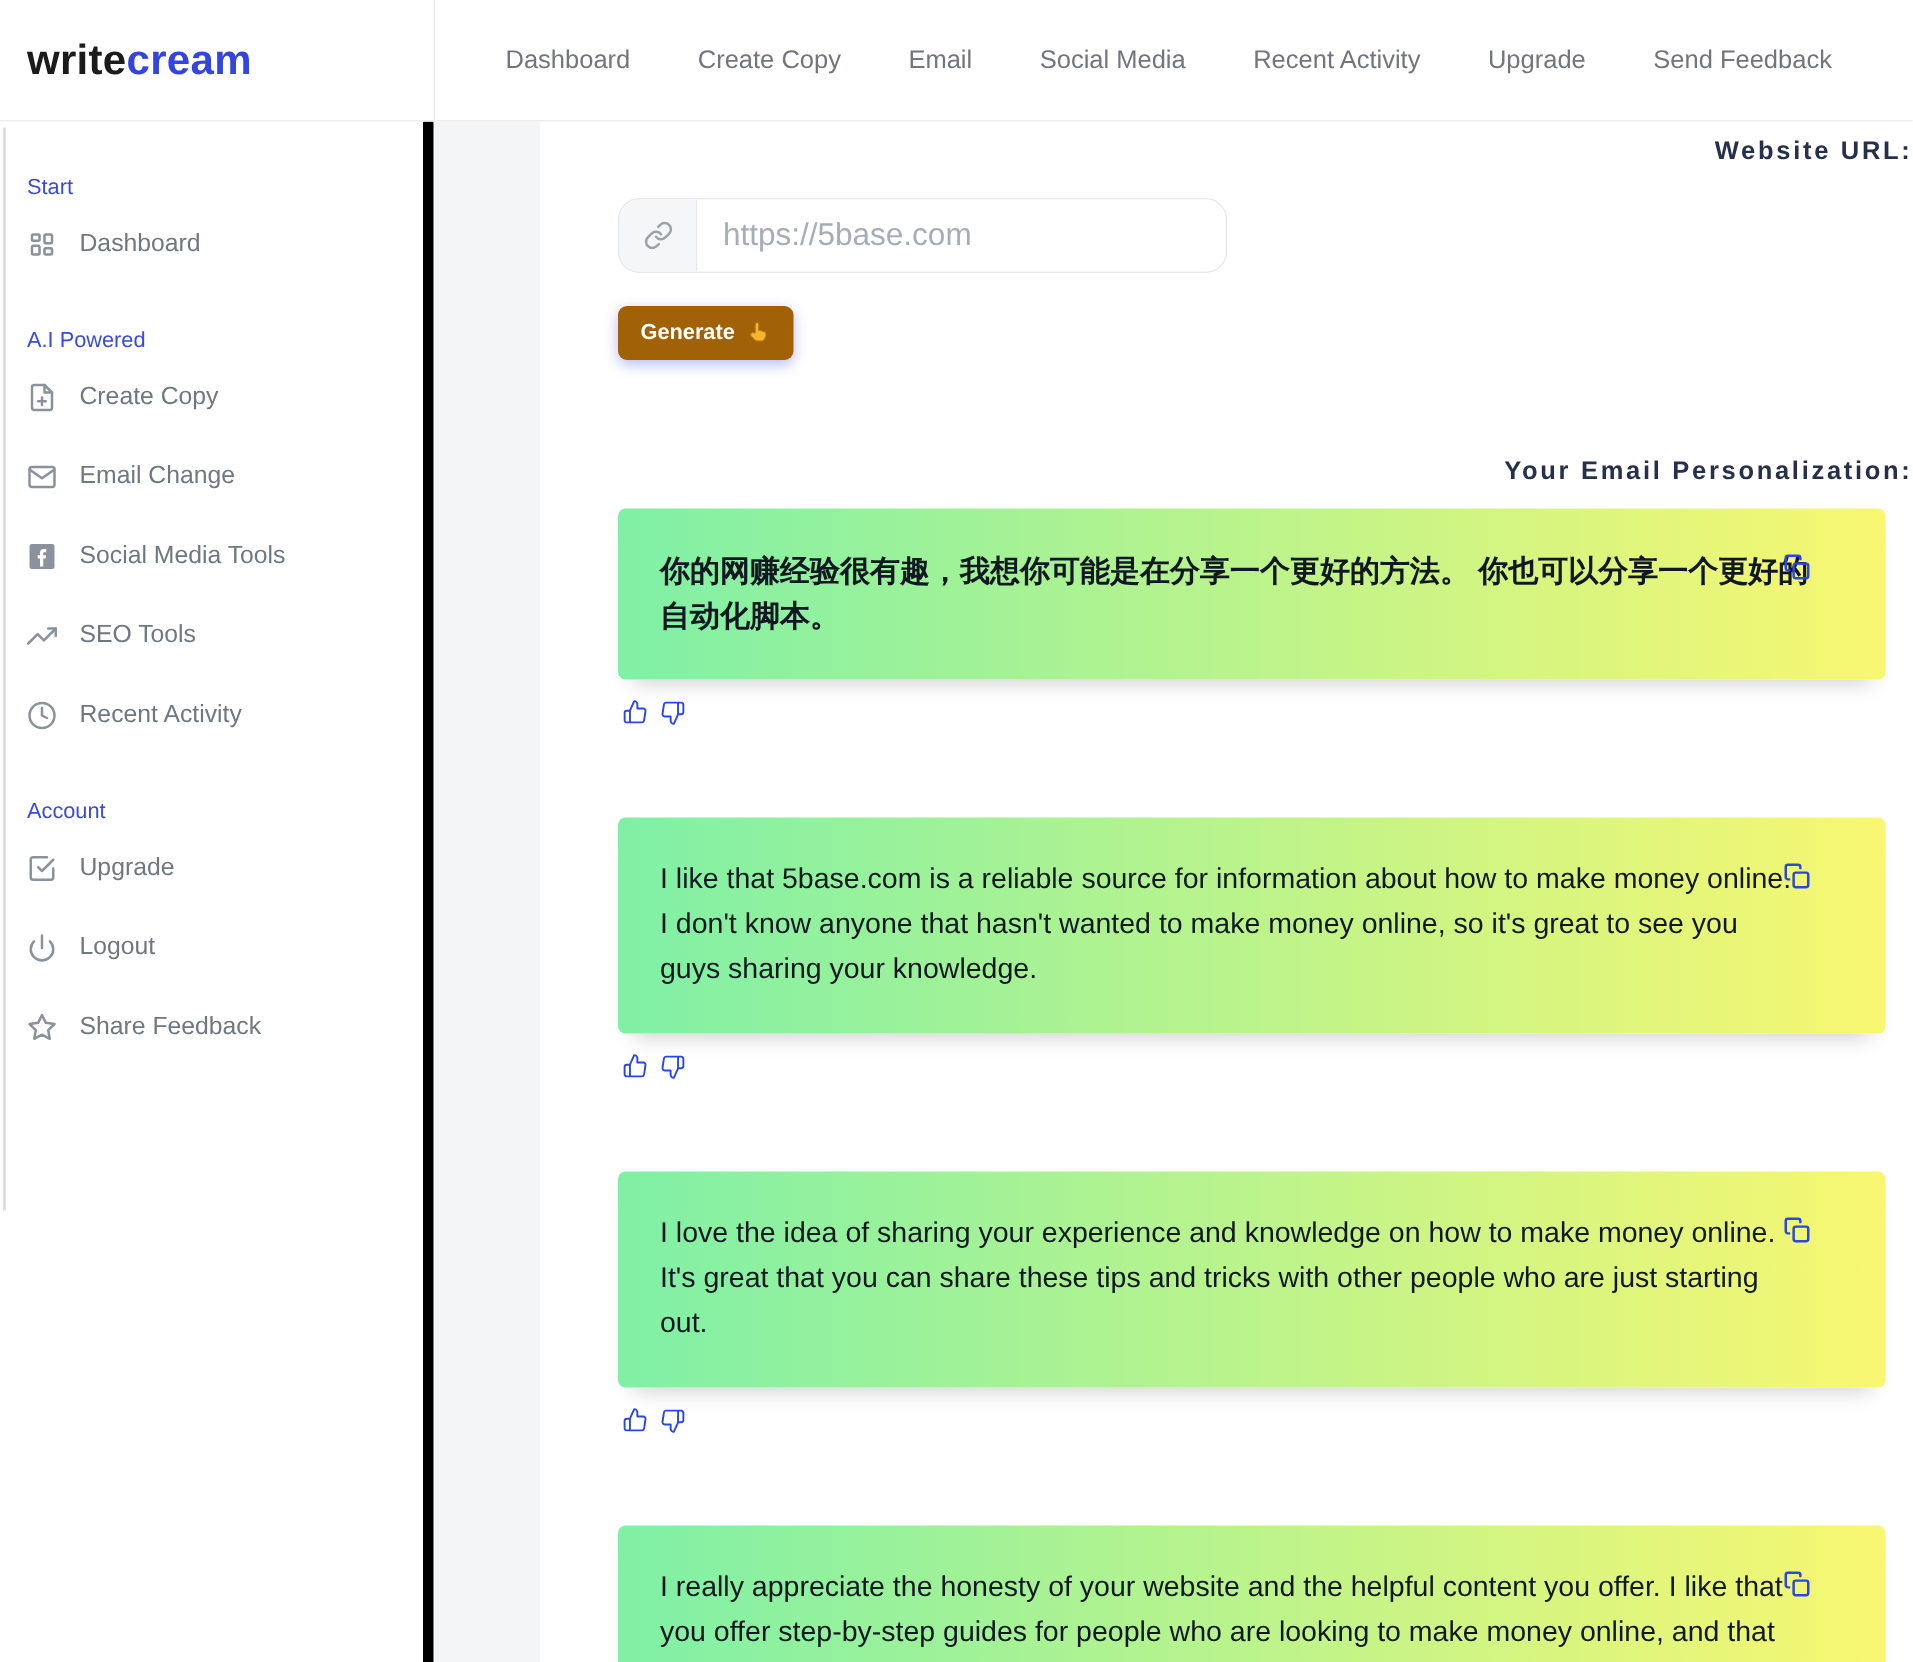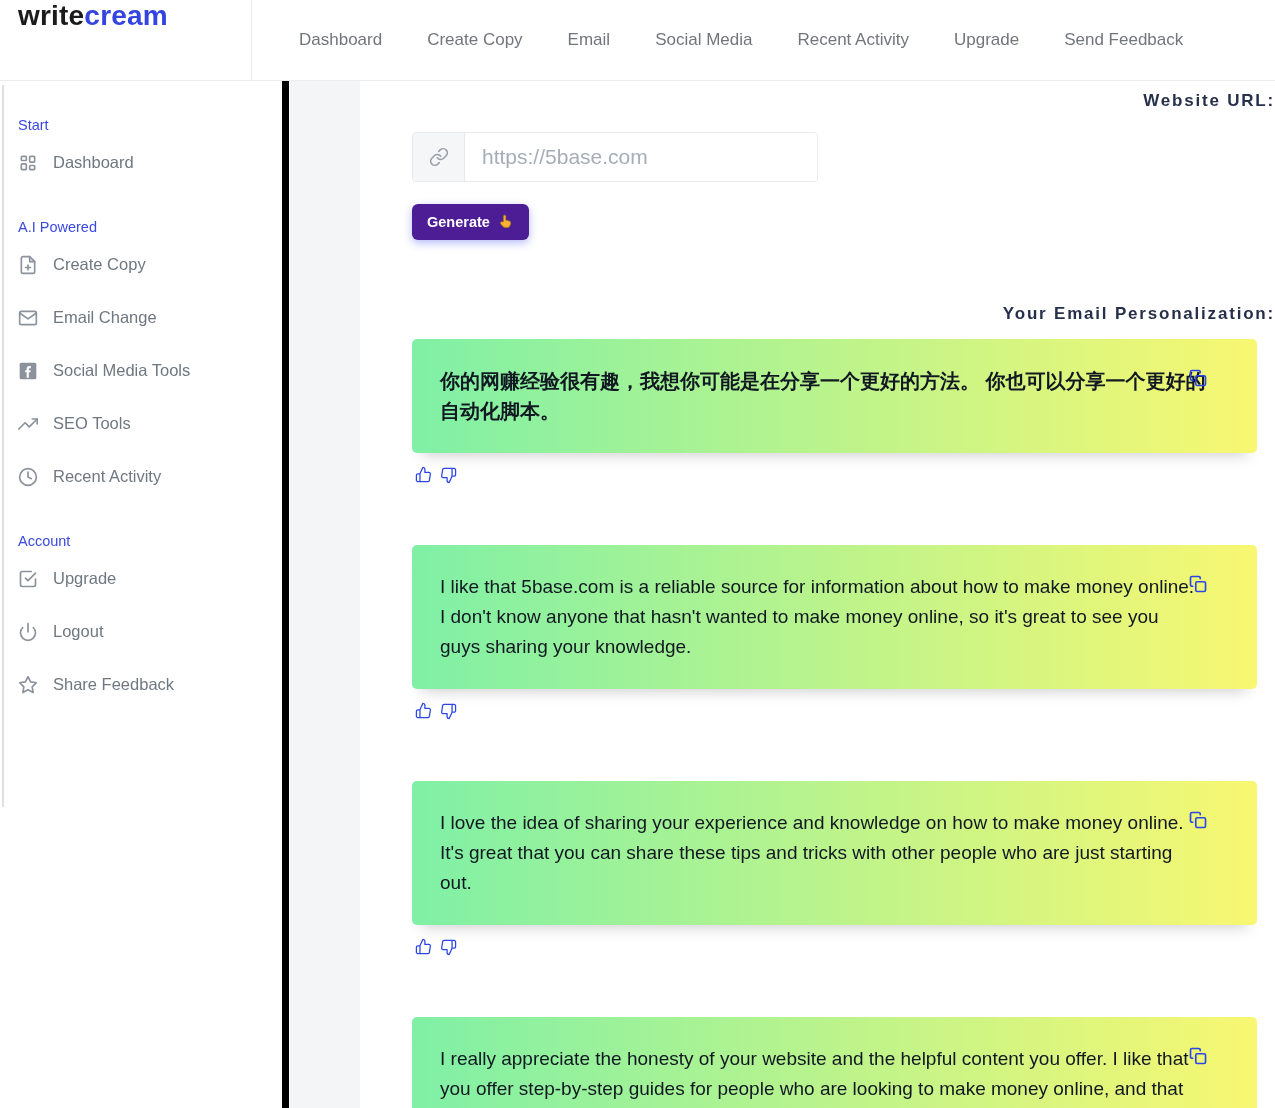--- a/index.html
+++ b/index.html
@@ -13,21 +13,21 @@
   svg { display: block; }
   .stroke-icon { fill: none; stroke: currentColor; stroke-width: 2; stroke-linecap: round; stroke-linejoin: round; }
 
   
   .header {
     position: absolute; top: 0; left: 0; right: 0; height: 81px;
     background: #fff; border-bottom: 1px solid #ebedef;
     display: flex; align-items: stretch; z-index: 10;
   }
   .logo-box {
-    width: 252px; display: flex; 
+    width: 290px; display: flex; align-items: center;
     padding-left: 18px; border-right: 1px solid #ebedef;
   }
   .logo { font-size: 28px; font-weight: 700; color: #1b1b1b; letter-spacing: .2px; cursor: pointer; }
   .logo .blue { color: #3444e0; }
   .top-nav { display: flex; align-items: center; gap: 45px; padding-left: 47px; }
   .top-nav a { color: #73757c; font-size: 17px; text-decoration: none; cursor: pointer; white-space: nowrap; }
 
   
   .sidebar {
     position: absolute; top: 81px; left: 0; bottom: 0; width: 289px;
@@ -45,37 +45,37 @@
 
   
   .gutter { position: absolute; top: 81px; left: 290px; width: 70px; bottom: 0; background: #f4f5f6; }
 
   
   .main { position: absolute; top: 81px; left: 360px; width: 915px; padding: 10px 0 0 52px; background: #fff; min-height: 1027px; }
   .section-label { font-weight: 700; font-size: 17px; letter-spacing: 1.8px; color: #27304b; text-align: right; }
 
   .input-group {
     margin-top: 21px; width: 406px; height: 50px;
-    border: 1px solid #e7e9ec; border-radius: 4px;
+    border: 1px solid #e7e9ec; border-radius: 14px;
     display: flex; overflow: hidden; background: #fff;
   }
   .input-addon {
     width: 52px; background: #f5f6f8; border-right: 1px solid #e7e9ec;
     display: flex; align-items: center; justify-content: center; color: #9aa1ab;
   }
   .input-addon svg { width: 20px; height: 20px; }
   .url-input {
     flex: 1; border: none; outline: none; padding: 0 17px;
     font-size: 21px; color: #555; font-family: inherit; background: #fff;
   }
   .url-input::placeholder { color: #a6adb8; }
 
   .generate-btn {
     margin-top: 22px; display: inline-flex; align-items: center; gap: 7px;
-    background: #4c1d95; color: #fff; font-weight: 700; font-size: 14.5px;
+    background: #a16207; color: #fff; font-weight: 700; font-size: 14.5px;
     padding: 9px 15px 10px 15px; border: none; border-radius: 6px;
     font-family: inherit; cursor: pointer;
     box-shadow: 0 3px 9px rgba(44,59,233,.35);
   }
   .generate-btn .hand { width: 17px; height: 17px; }
 
   .results-heading { margin-top: 64px; }
 
   .result { width: 845px; }
   .result + .result { margin-top: 61px; }

